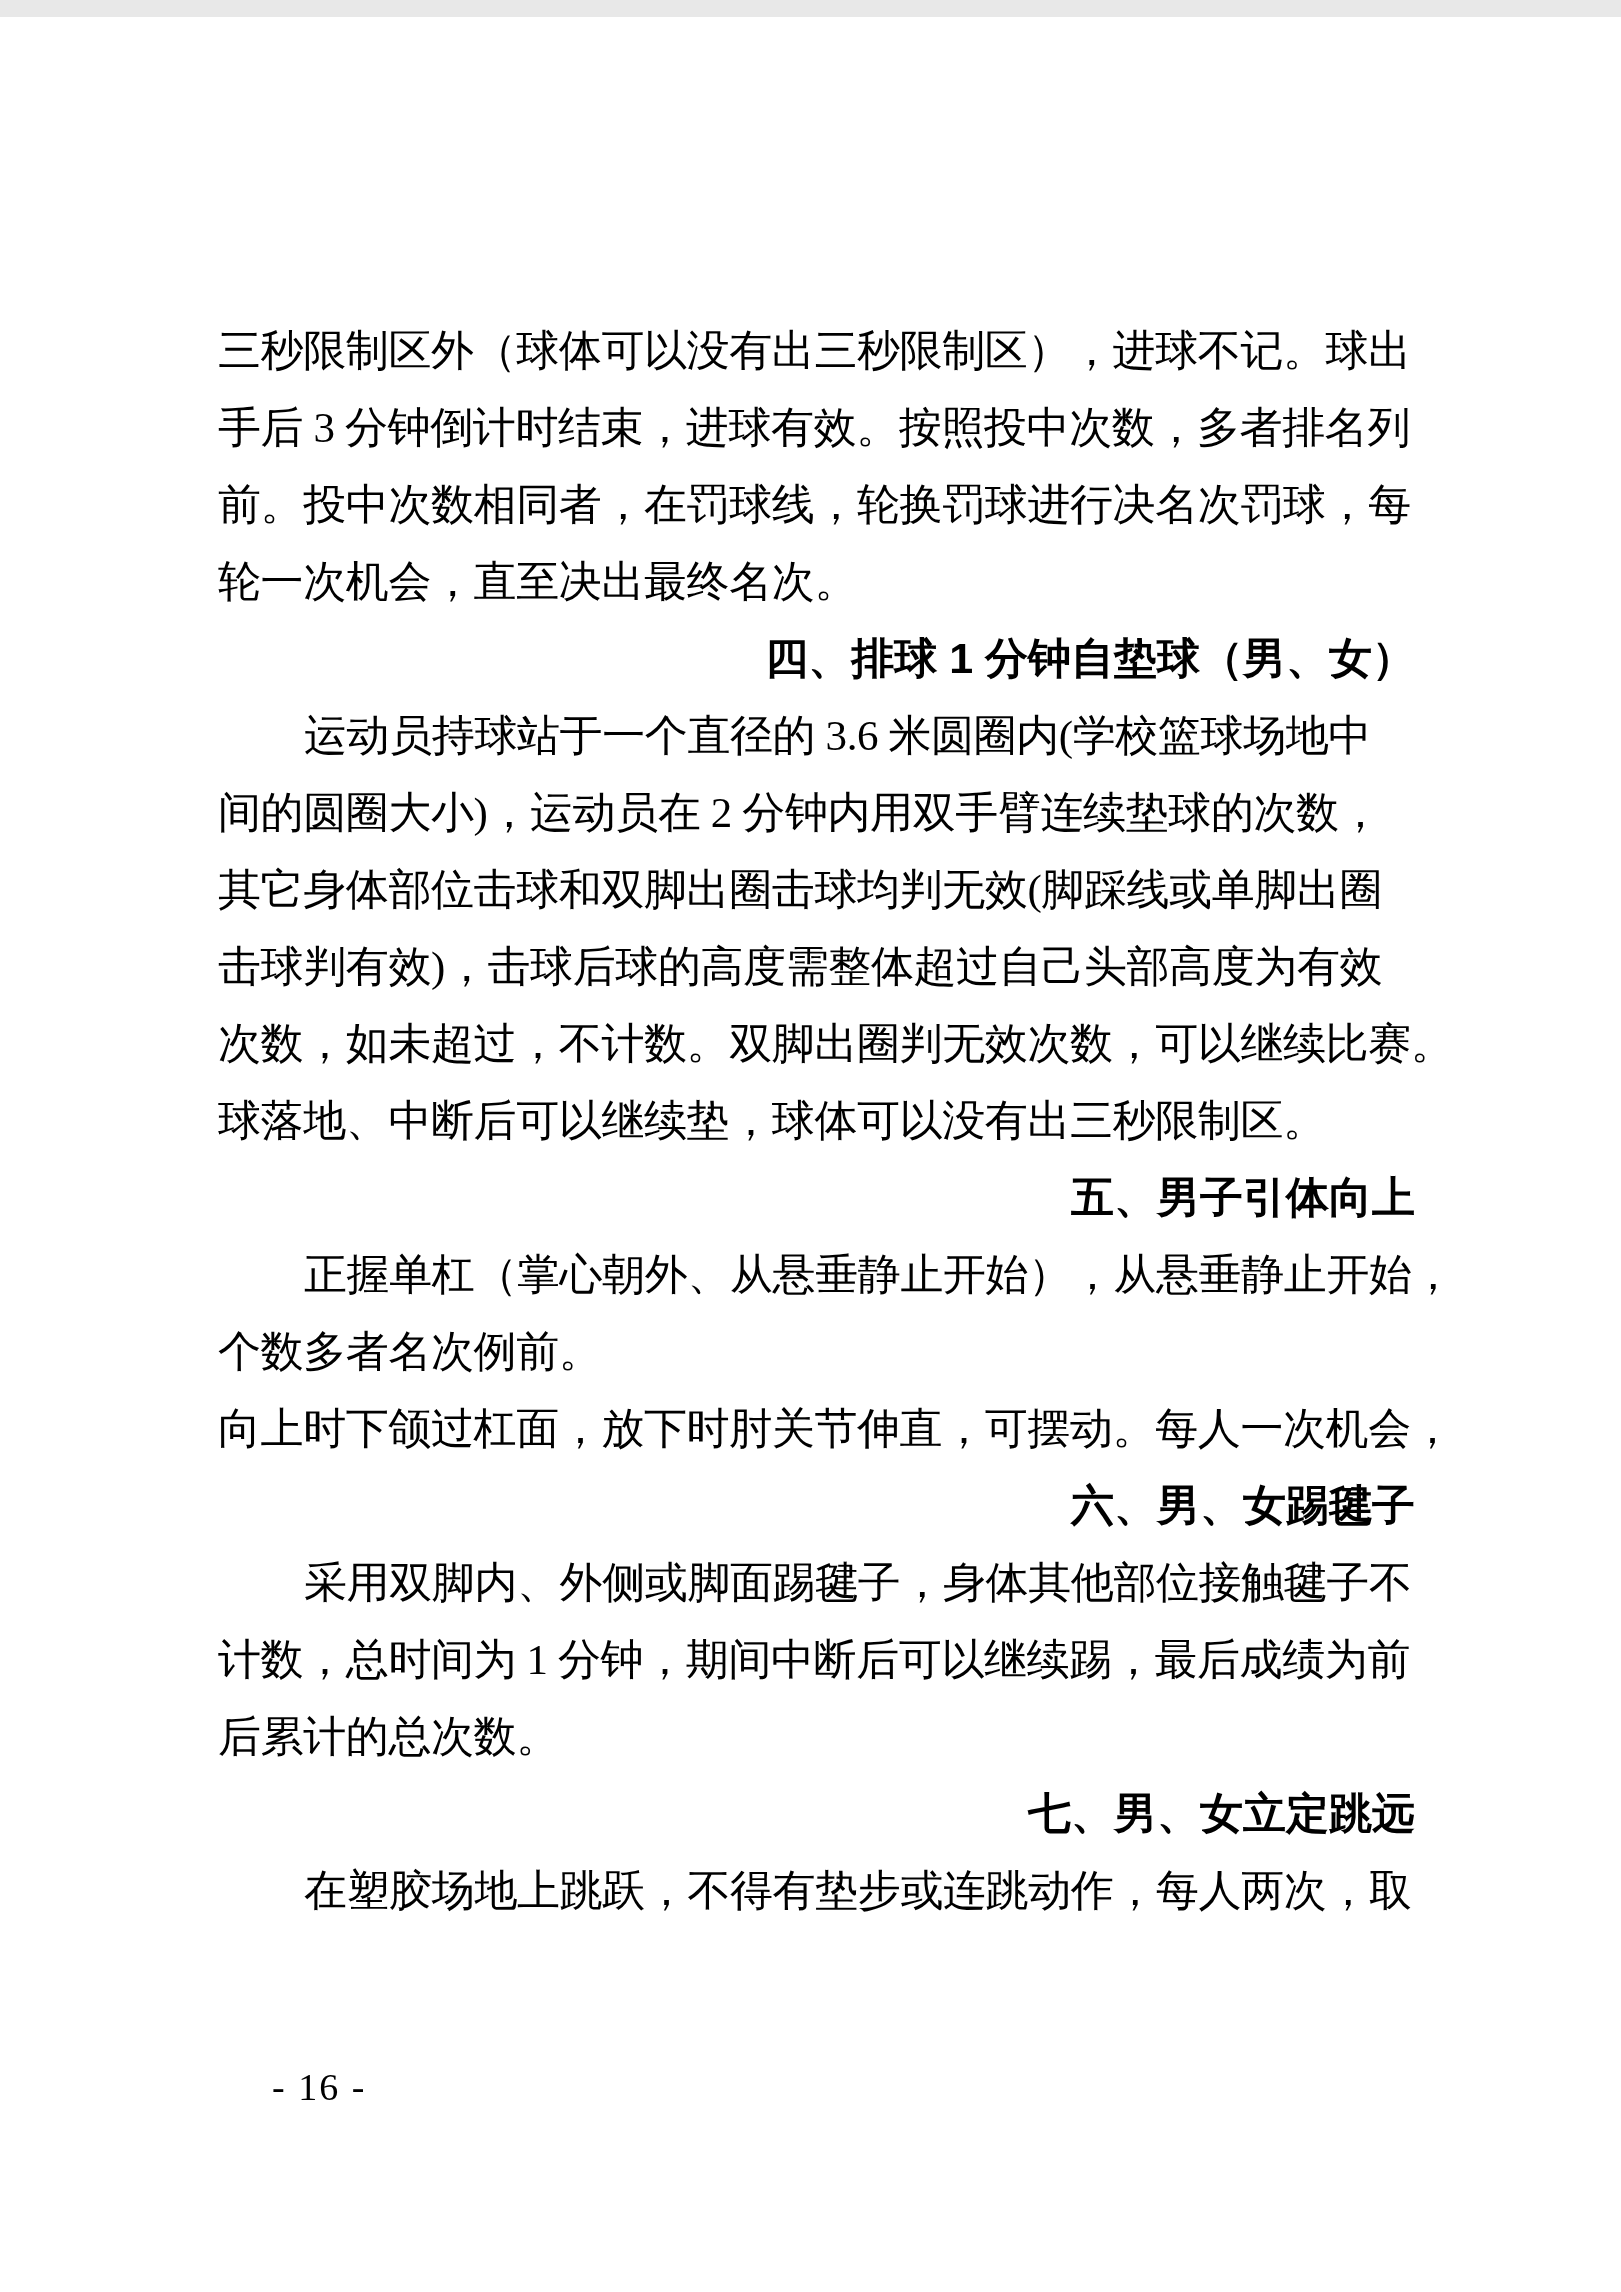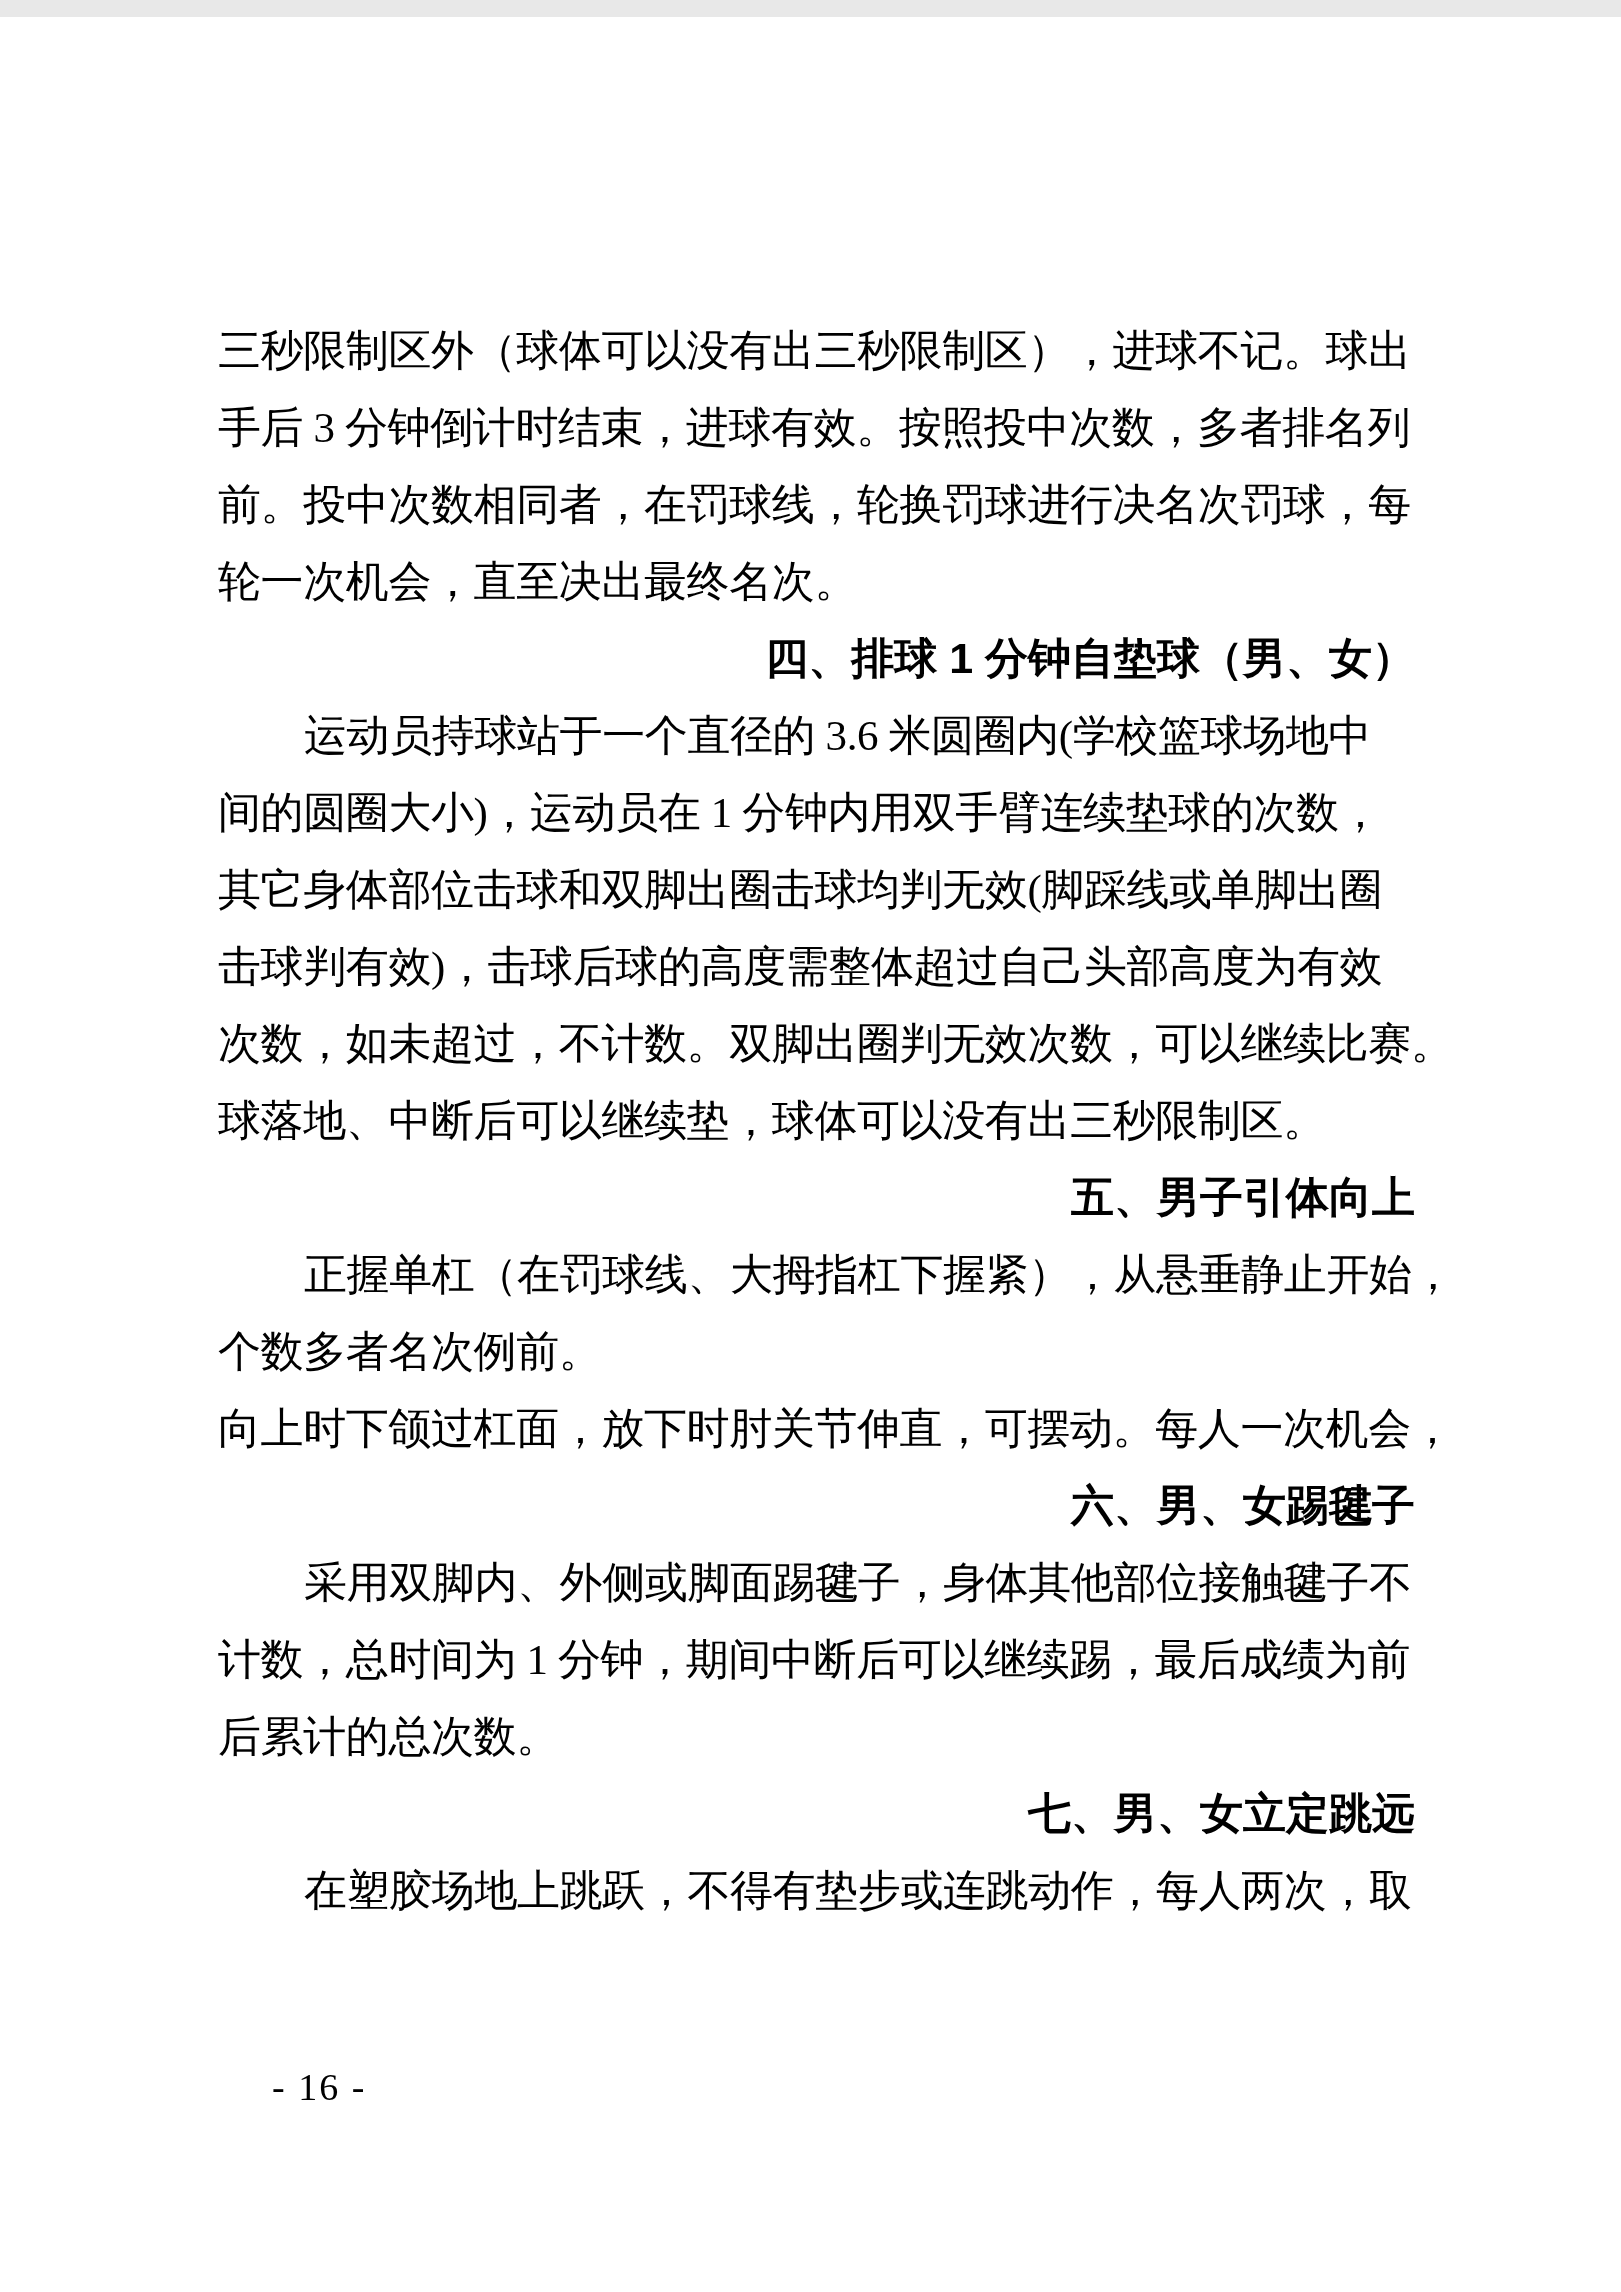--- a/index.html
+++ b/index.html
@@ -55,27 +55,27 @@
 
 <div class="page">
 
   <div class="text-block">
     <div class="line">三秒限制区外（球体可以没有出三秒限制区），进球不记。球出</div>
     <div class="line">手后 3 分钟倒计时结束，进球有效。按照投中次数，多者排名列</div>
     <div class="line">前。投中次数相同者，在罚球线，轮换罚球进行决名次罚球，每</div>
     <div class="line">轮一次机会，直至决出最终名次。</div>
     <div class="line heading indent">四、排球 1 分钟自垫球（男、女）</div>
     <div class="line indent">运动员持球站于一个直径的 3.6 米圆圈内(学校篮球场地中</div>
-    <div class="line">间的圆圈大小)，运动员在 1 分钟内用双手臂连续垫球的次数，</div>
+    <div class="line">间的圆圈大小)，运动员在 2 分钟内用双手臂连续垫球的次数，</div>
     <div class="line">其它身体部位击球和双脚出圈击球均判无效(脚踩线或单脚出圈</div>
     <div class="line">击球判有效)，击球后球的高度需整体超过自己头部高度为有效</div>
     <div class="line">次数，如未超过，不计数。双脚出圈判无效次数，可以继续比赛。</div>
     <div class="line">球落地、中断后可以继续垫，球体可以没有出三秒限制区。</div>
     <div class="line heading indent">五、男子引体向上</div>
-    <div class="line indent">正握单杠（在罚球线、大拇指杠下握紧），从悬垂静止开始，</div>
+    <div class="line indent">正握单杠（掌心朝外、从悬垂静止开始），从悬垂静止开始，</div>
     <div class="line">个数多者名次例前。</div>
     <div class="line">向上时下颌过杠面，放下时肘关节伸直，可摆动。每人一次机会，</div>
     <div class="line heading indent">六、男、女踢毽子</div>
     <div class="line indent">采用双脚内、外侧或脚面踢毽子，身体其他部位接触毽子不</div>
     <div class="line">计数，总时间为 1 分钟，期间中断后可以继续踢，最后成绩为前</div>
     <div class="line">后累计的总次数。</div>
     <div class="line heading indent">七、男、女立定跳远</div>
     <div class="line indent">在塑胶场地上跳跃，不得有垫步或连跳动作，每人两次，取</div>
   </div>
 

